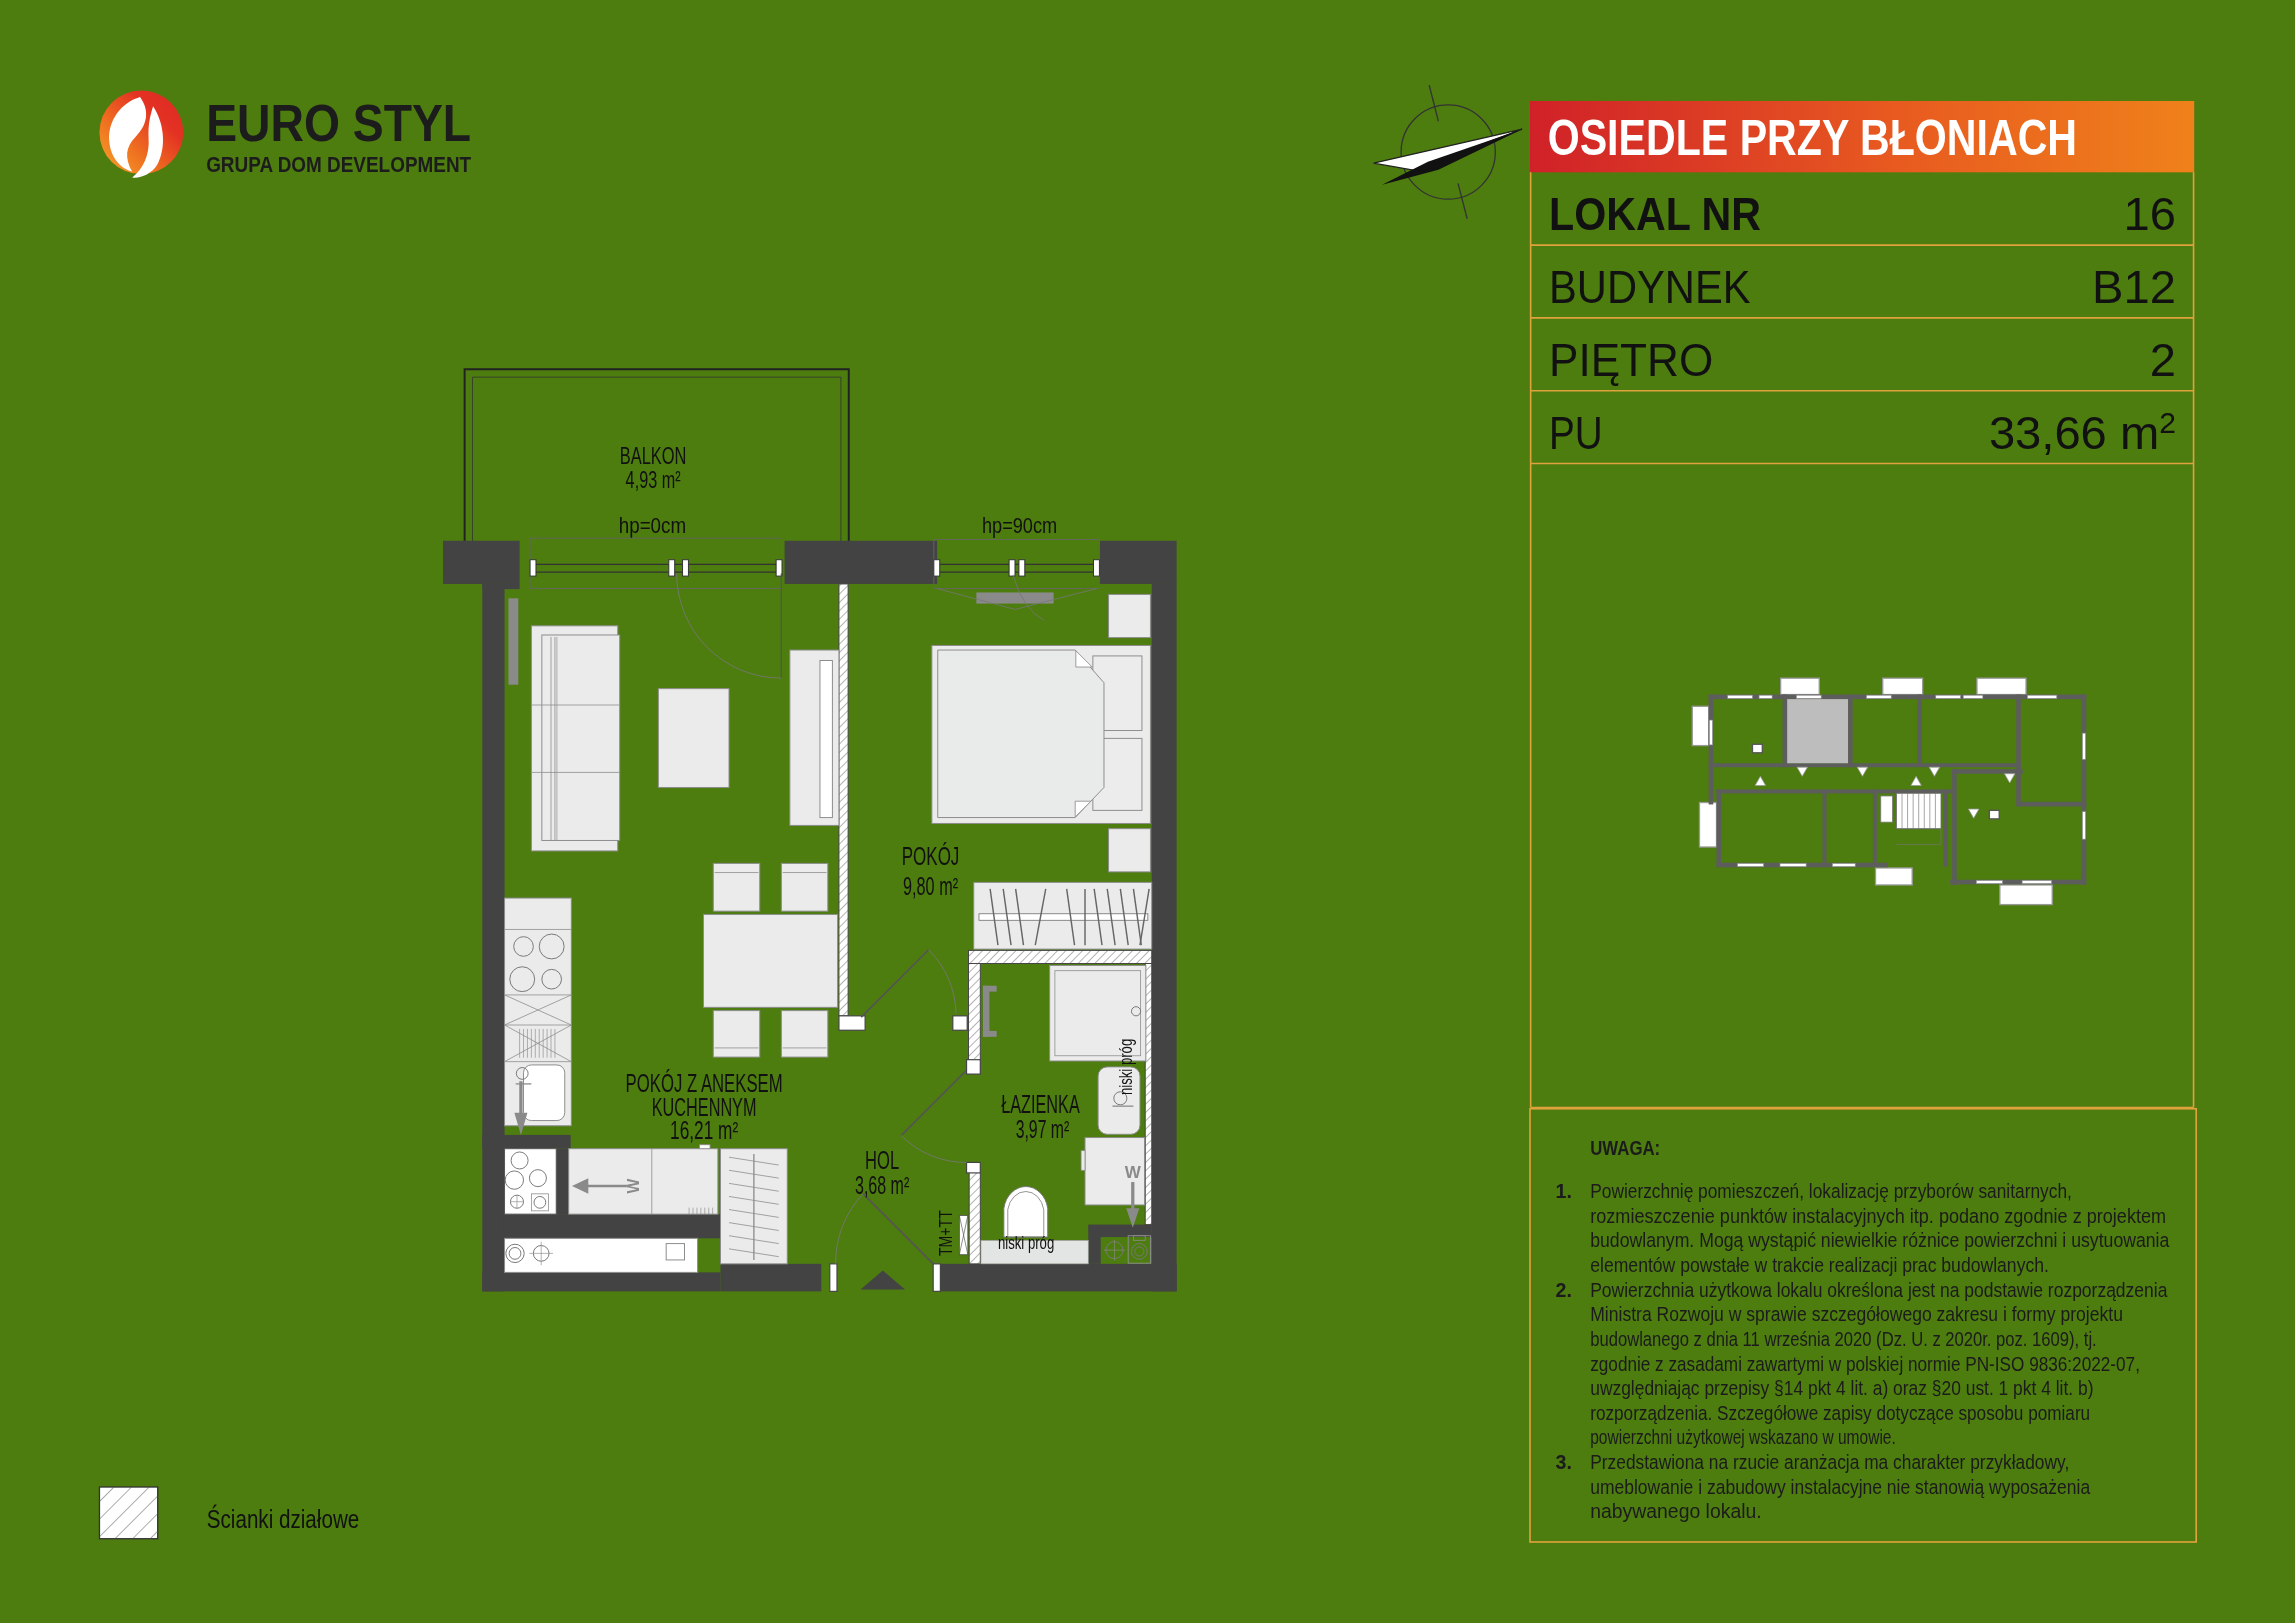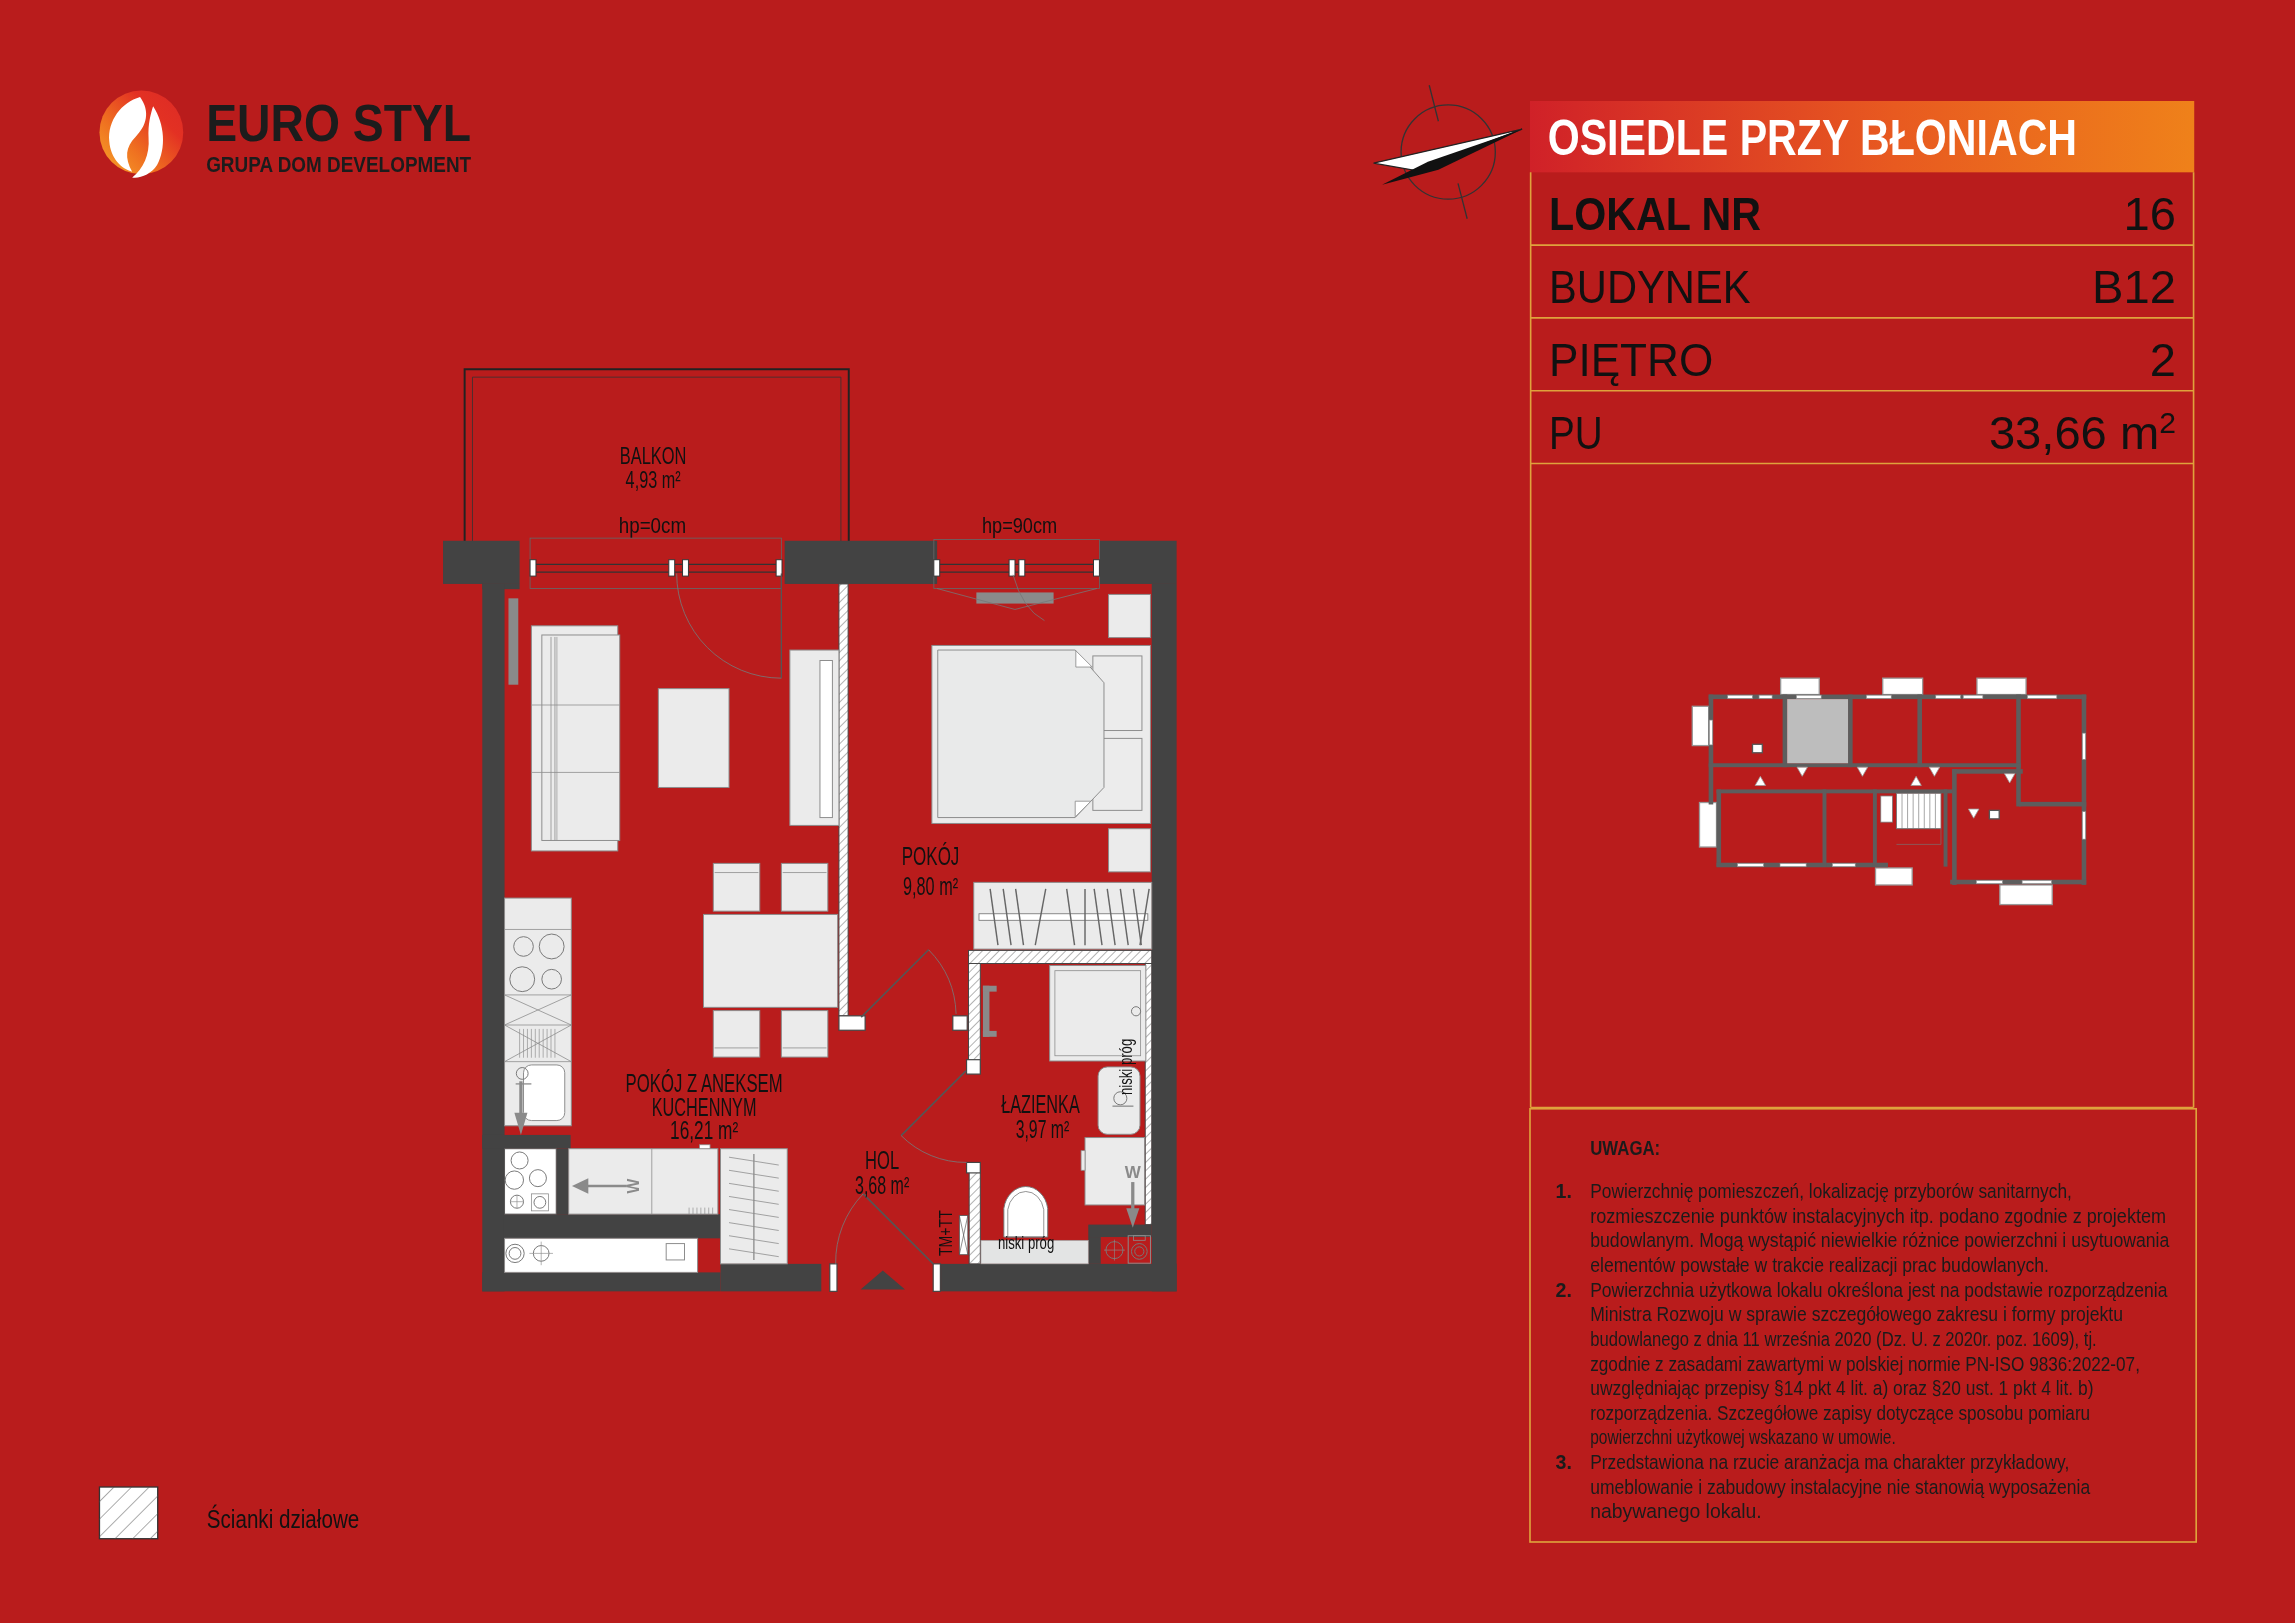--- a/index.html
+++ b/index.html
@@ -1,15 +1,15 @@
 <!DOCTYPE html>
 <html style="font-size:10.5px"><head><meta charset="utf-8">
 <style>
 html,body{margin:0;padding:0;background:#fff;}
-#page{position:relative;width:2295px;height:1624px;background:#b91c1c;overflow:hidden;font-family:"Liberation Sans",sans-serif;}
+#page{position:relative;width:2295px;height:1624px;background:#4d7c0f;overflow:hidden;font-family:"Liberation Sans",sans-serif;}
 svg{position:absolute;top:0;left:0;}
 </style></head>
 <body>
 <div id="page">
 <svg width="2295" height="1624" viewBox="0 0 3507 2481">
 <defs>
 <linearGradient id="lgball" x1="0" y1="1" x2="1" y2="0">
  <stop offset="0" stop-color="#f7a62a"></stop>
           <stop offset="0.35" stop-color="#ef7120"></stop>
           <stop offset="0.7" stop-color="#e33123"></stop>

